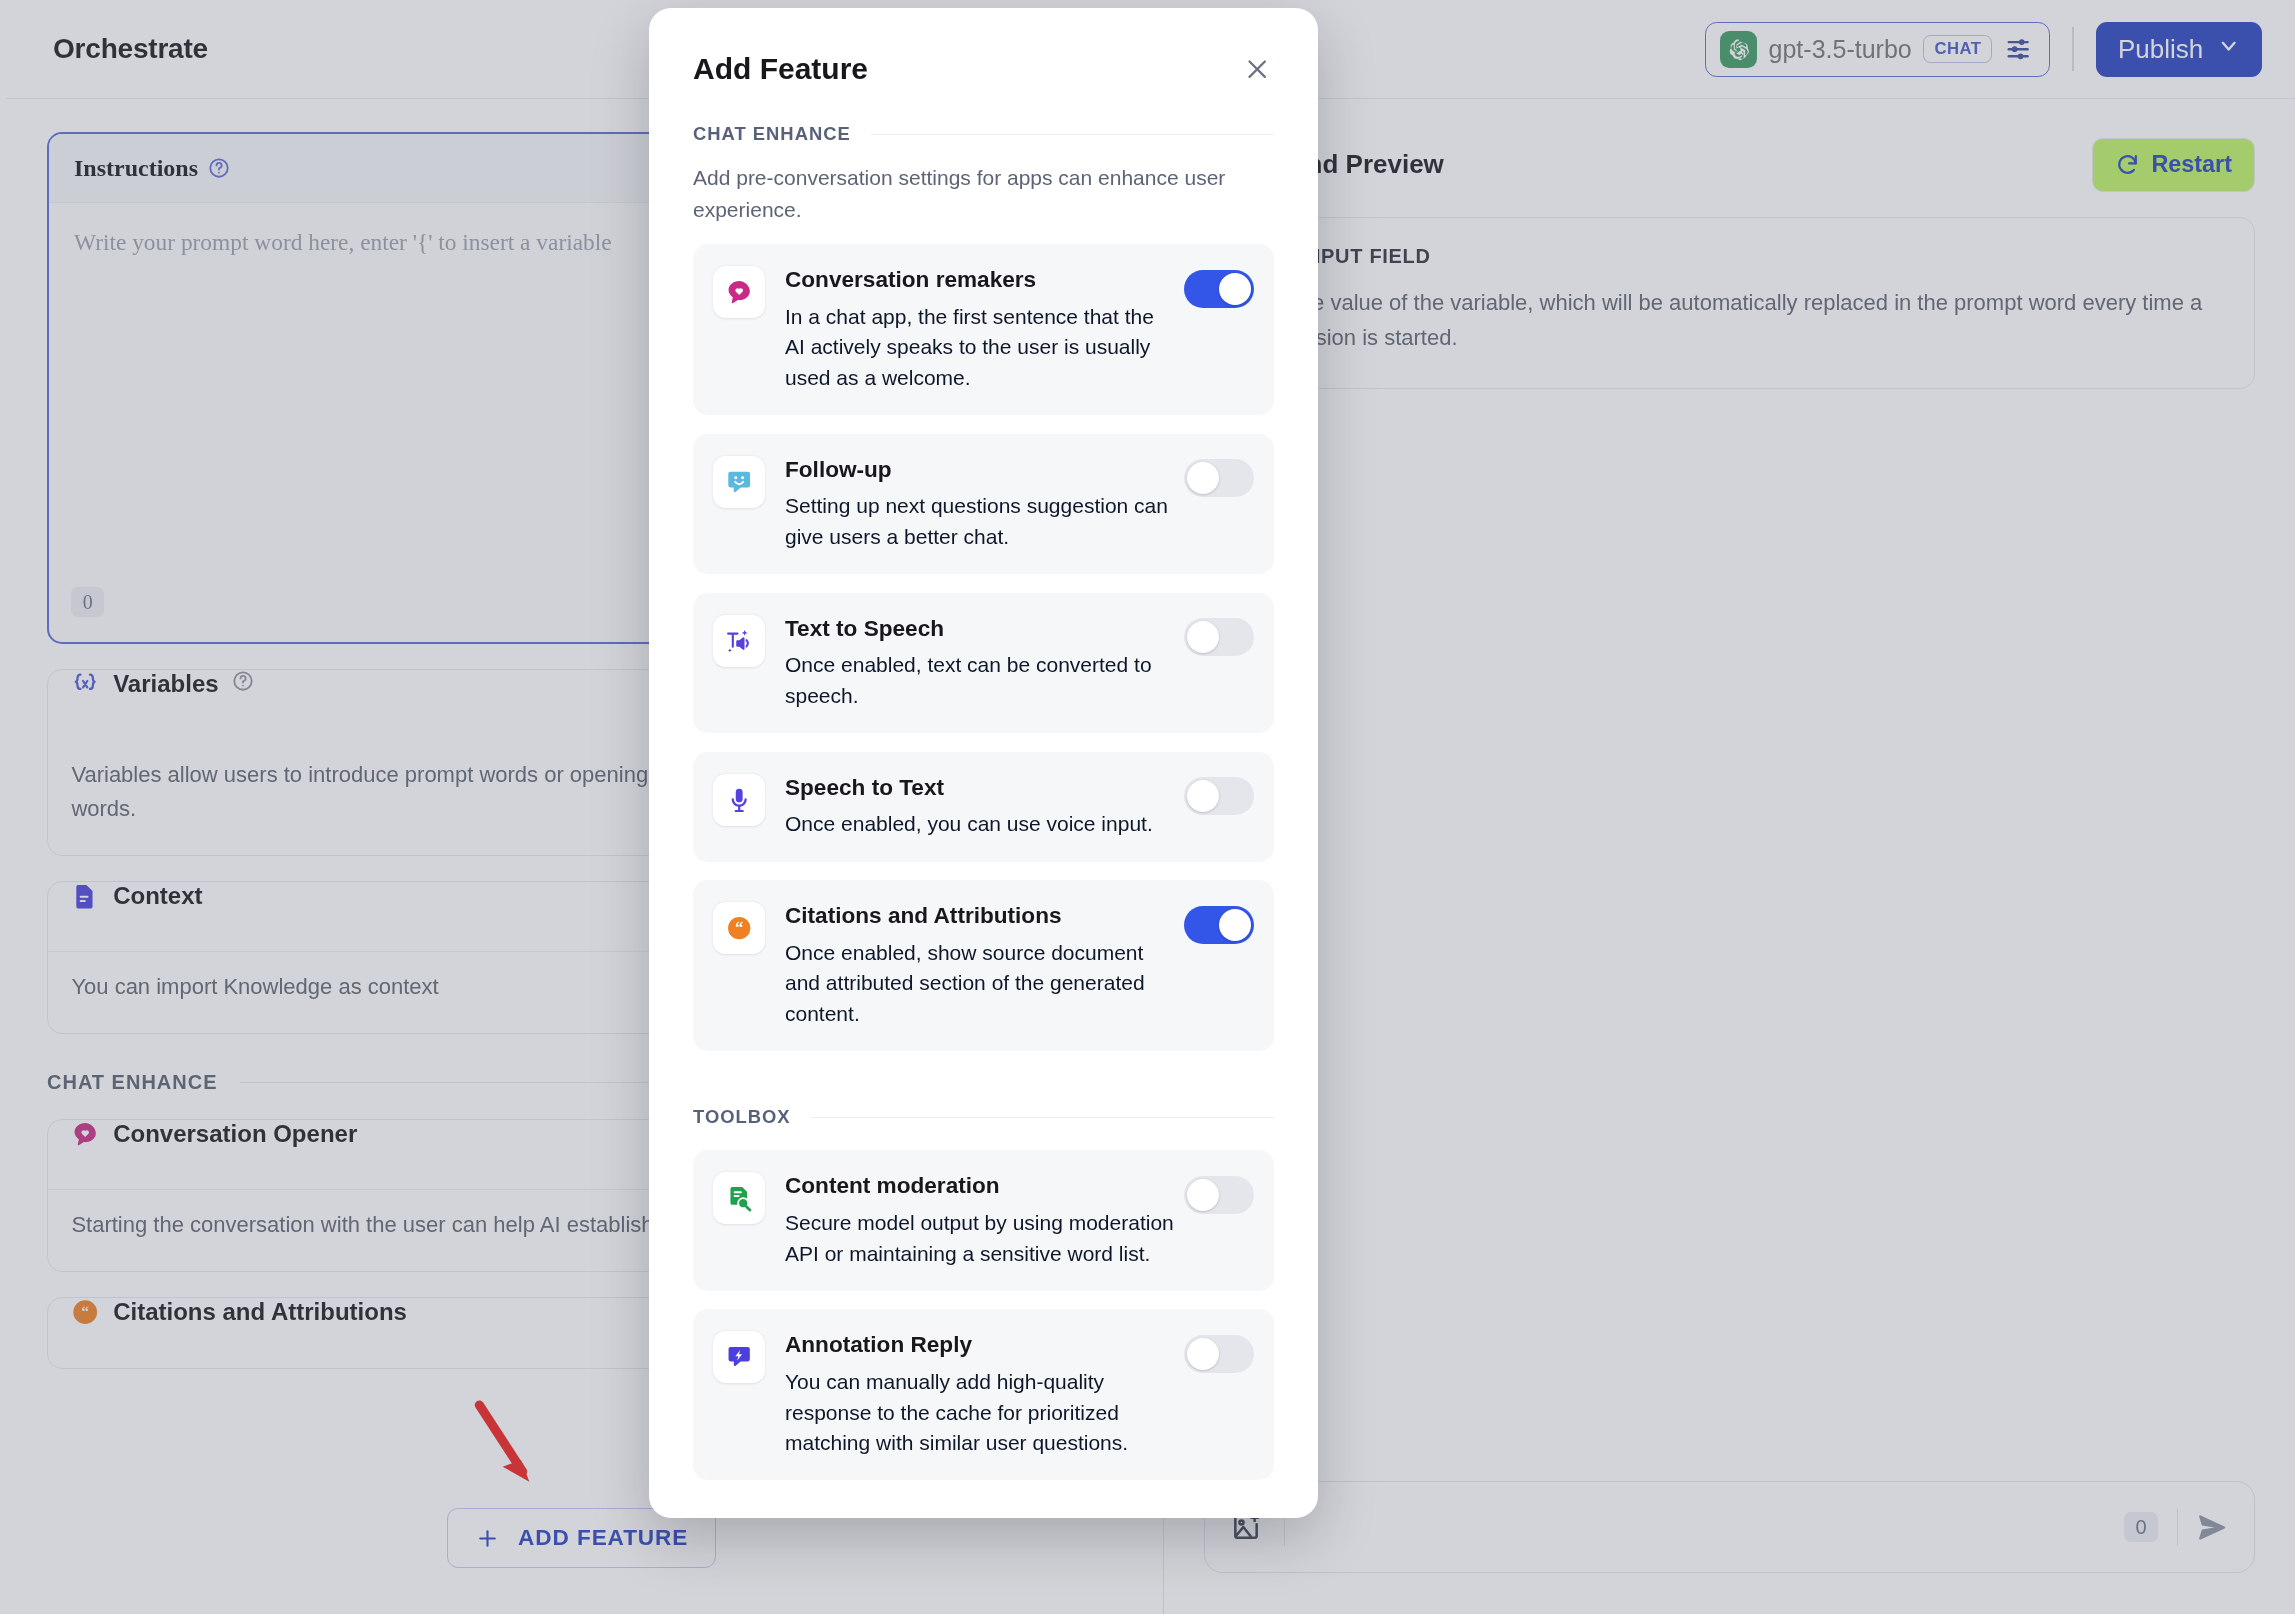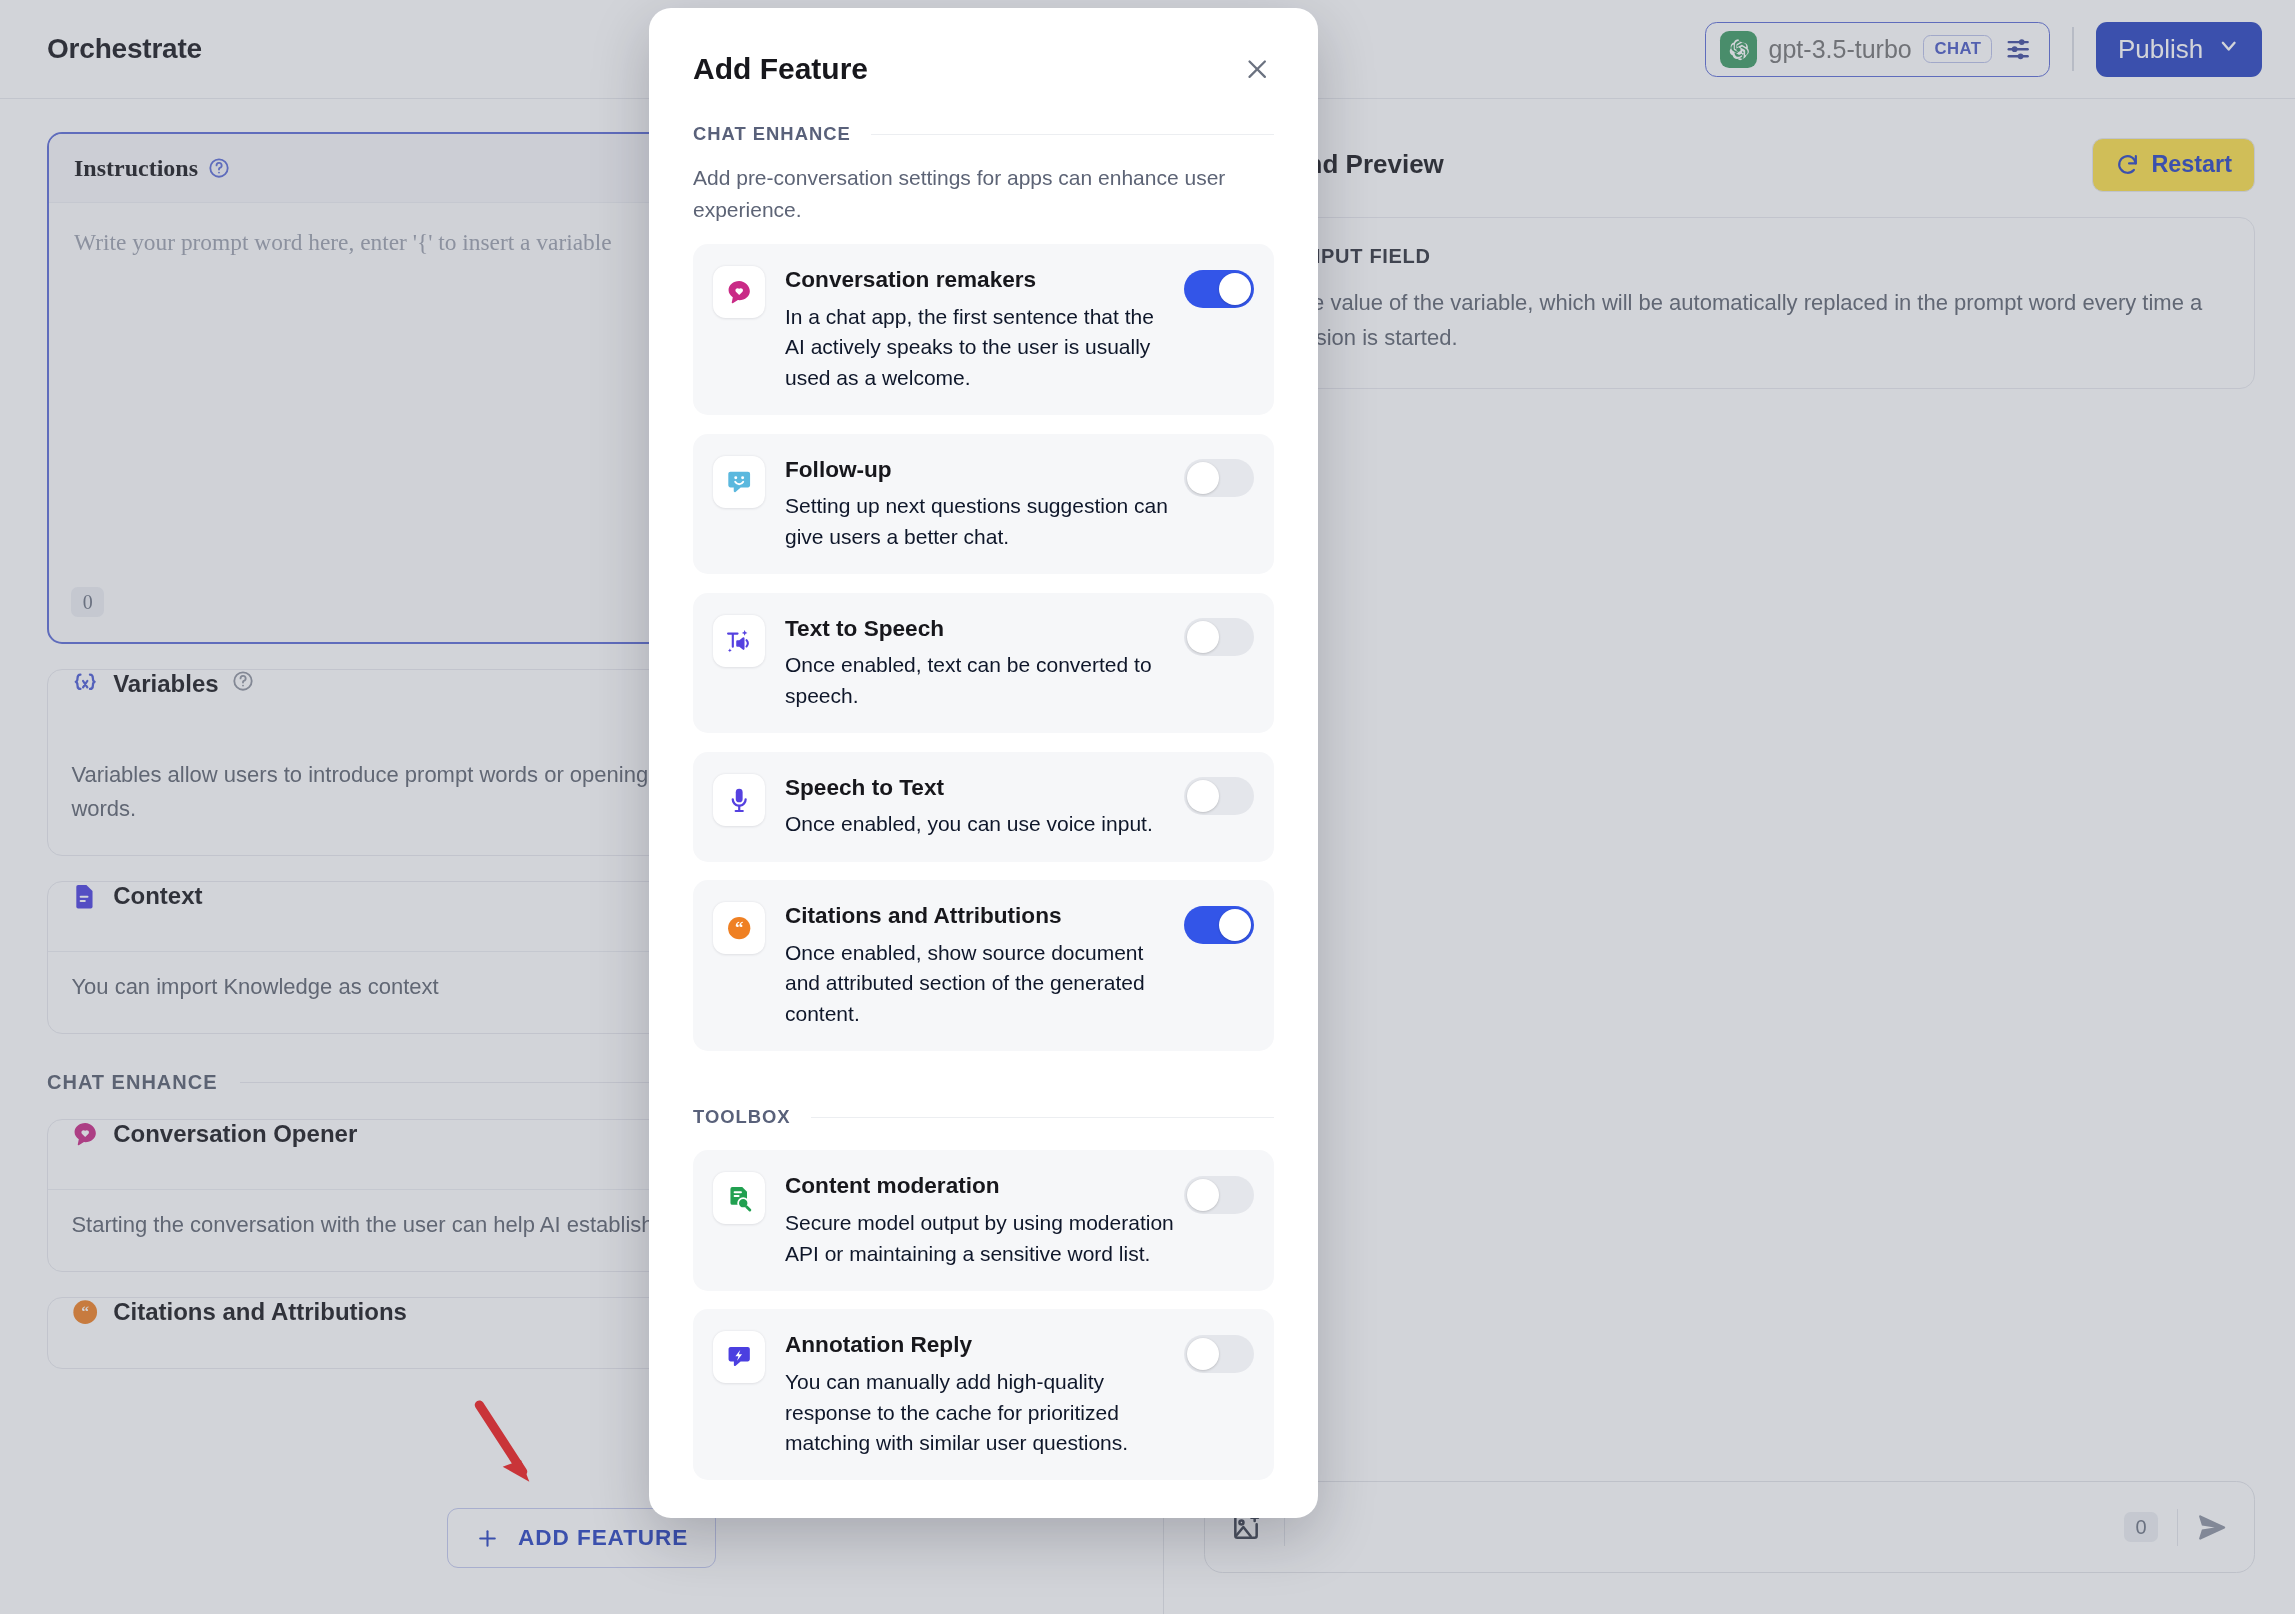--- a/index.html
+++ b/index.html
@@ -18,21 +18,21 @@
   }
   #app-scrim {
     position: absolute; inset: 0;
     background: rgba(107,114,128,0.30);
     z-index: 40;
     pointer-events: none;
   }
 
   
   .topbar {
-    position: absolute; top: 0; left: 0; right: 0; height: 99px;
+    position: absolute; top: 0; left: 6px; right: 0; height: 99px;
     display: flex; align-items: center; justify-content: space-between;
     padding: 0 33px 0 47px;
     border-bottom: 0.8px solid #e9eaee;
     background: #fff;
   }
   .page-title { font-size: 28px; font-weight: 700; color: #18181d; letter-spacing: -0.2px; }
   .topbar-right { display: flex; align-items: center; gap: 22px; }
 
   .model-chip {
     display: flex; align-items: center; gap: 11.7px;
@@ -131,21 +131,21 @@
   }
   .plus-ico { width: 25px; height: 25px; }
 
   .red-arrow { position: absolute; left: 471px; bottom: 120px; width: 75px; height: 100px; z-index: 5; }
 
   
   .rp-head { display: flex; align-items: center; justify-content: space-between; height: 65px; }
   .rp-title { font-size: 26px; font-weight: 700; color: #17171c; }
   .restart-btn {
     display: flex; align-items: center; gap: 11px;
-    height: 54px; padding: 0 22px; background: #fde047;
+    height: 54px; padding: 0 22px; background: #bef264;
     border: 0.8px solid #e6e7ec; border-radius: 11px;
     color: #2743c0; font-size: 23.4px; font-weight: 700; cursor: pointer;
   }
   .restart-ico { width: 25px; height: 25px; }
   .rp-card {
     margin-top: 20px; border: 0.8px solid #e8e9ee; border-radius: 15px;
     background: #fff; padding: 27px 30px 33px 30px;
   }
   .rp-label { font-size: 20px; font-weight: 700; color: #2e323b; letter-spacing: 0.7px; }
   .rp-desc { margin-top: 16.7px; font-size: 22px; color: #5d636f; line-height: 1.6; }

